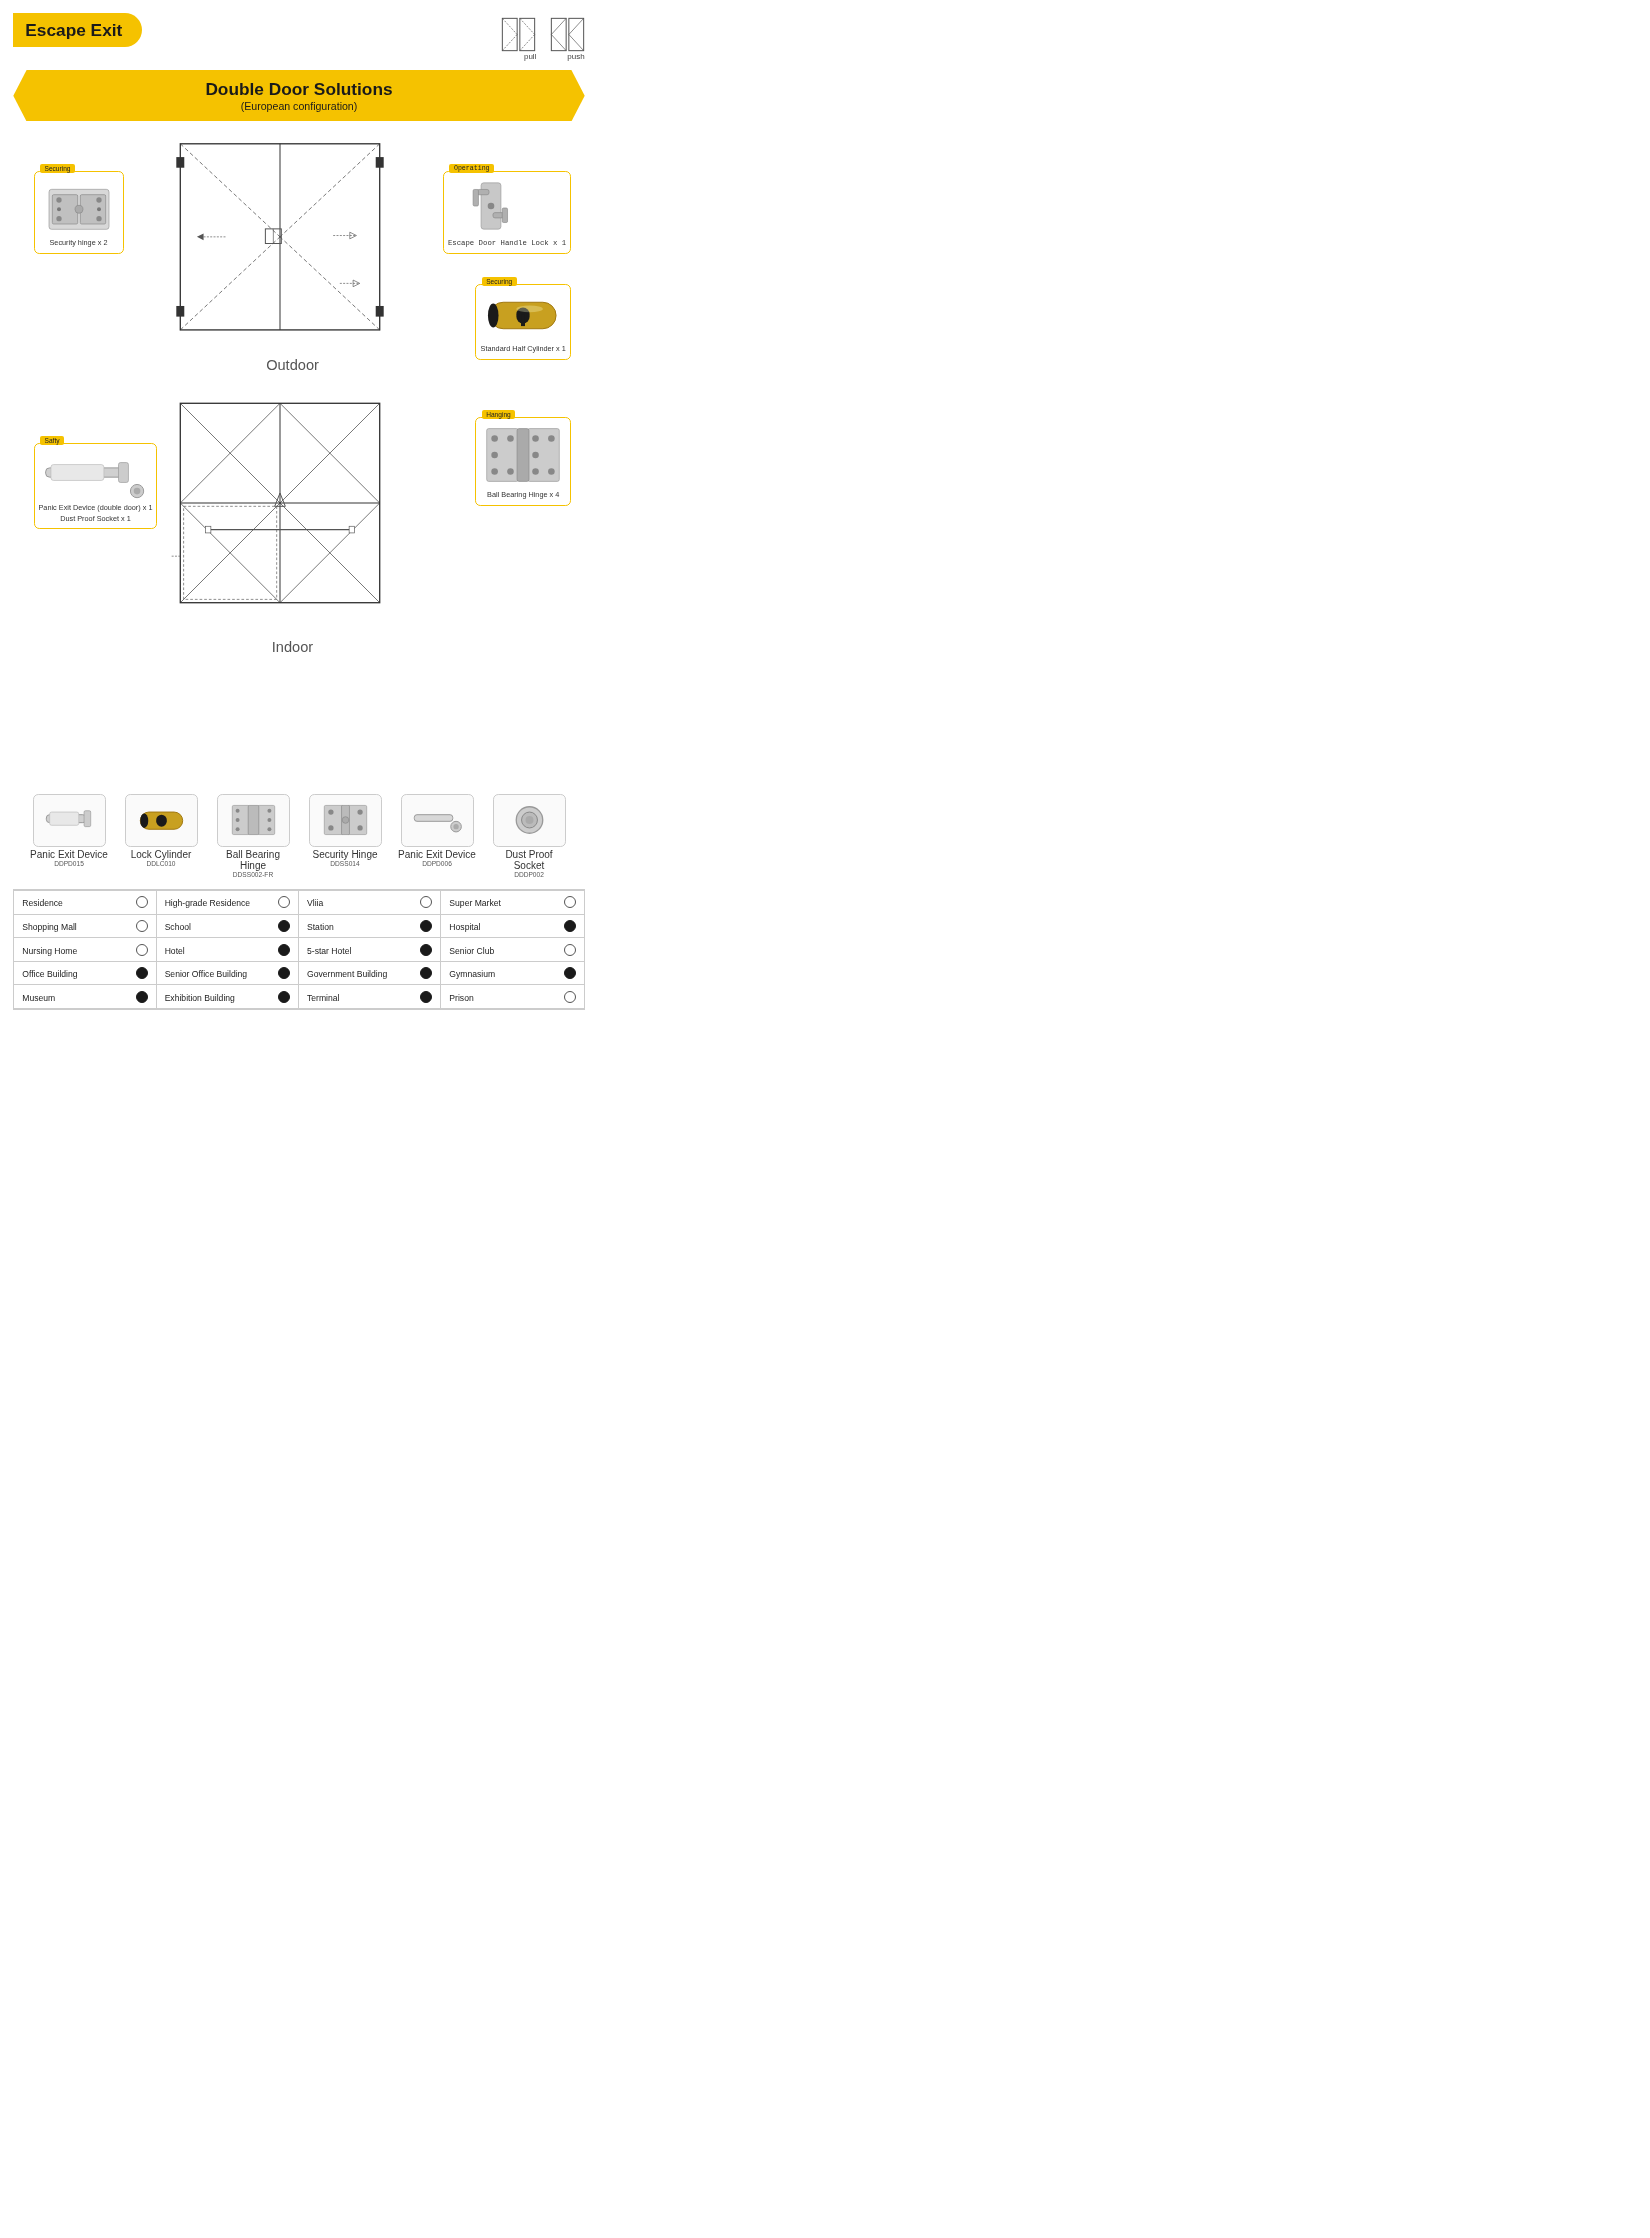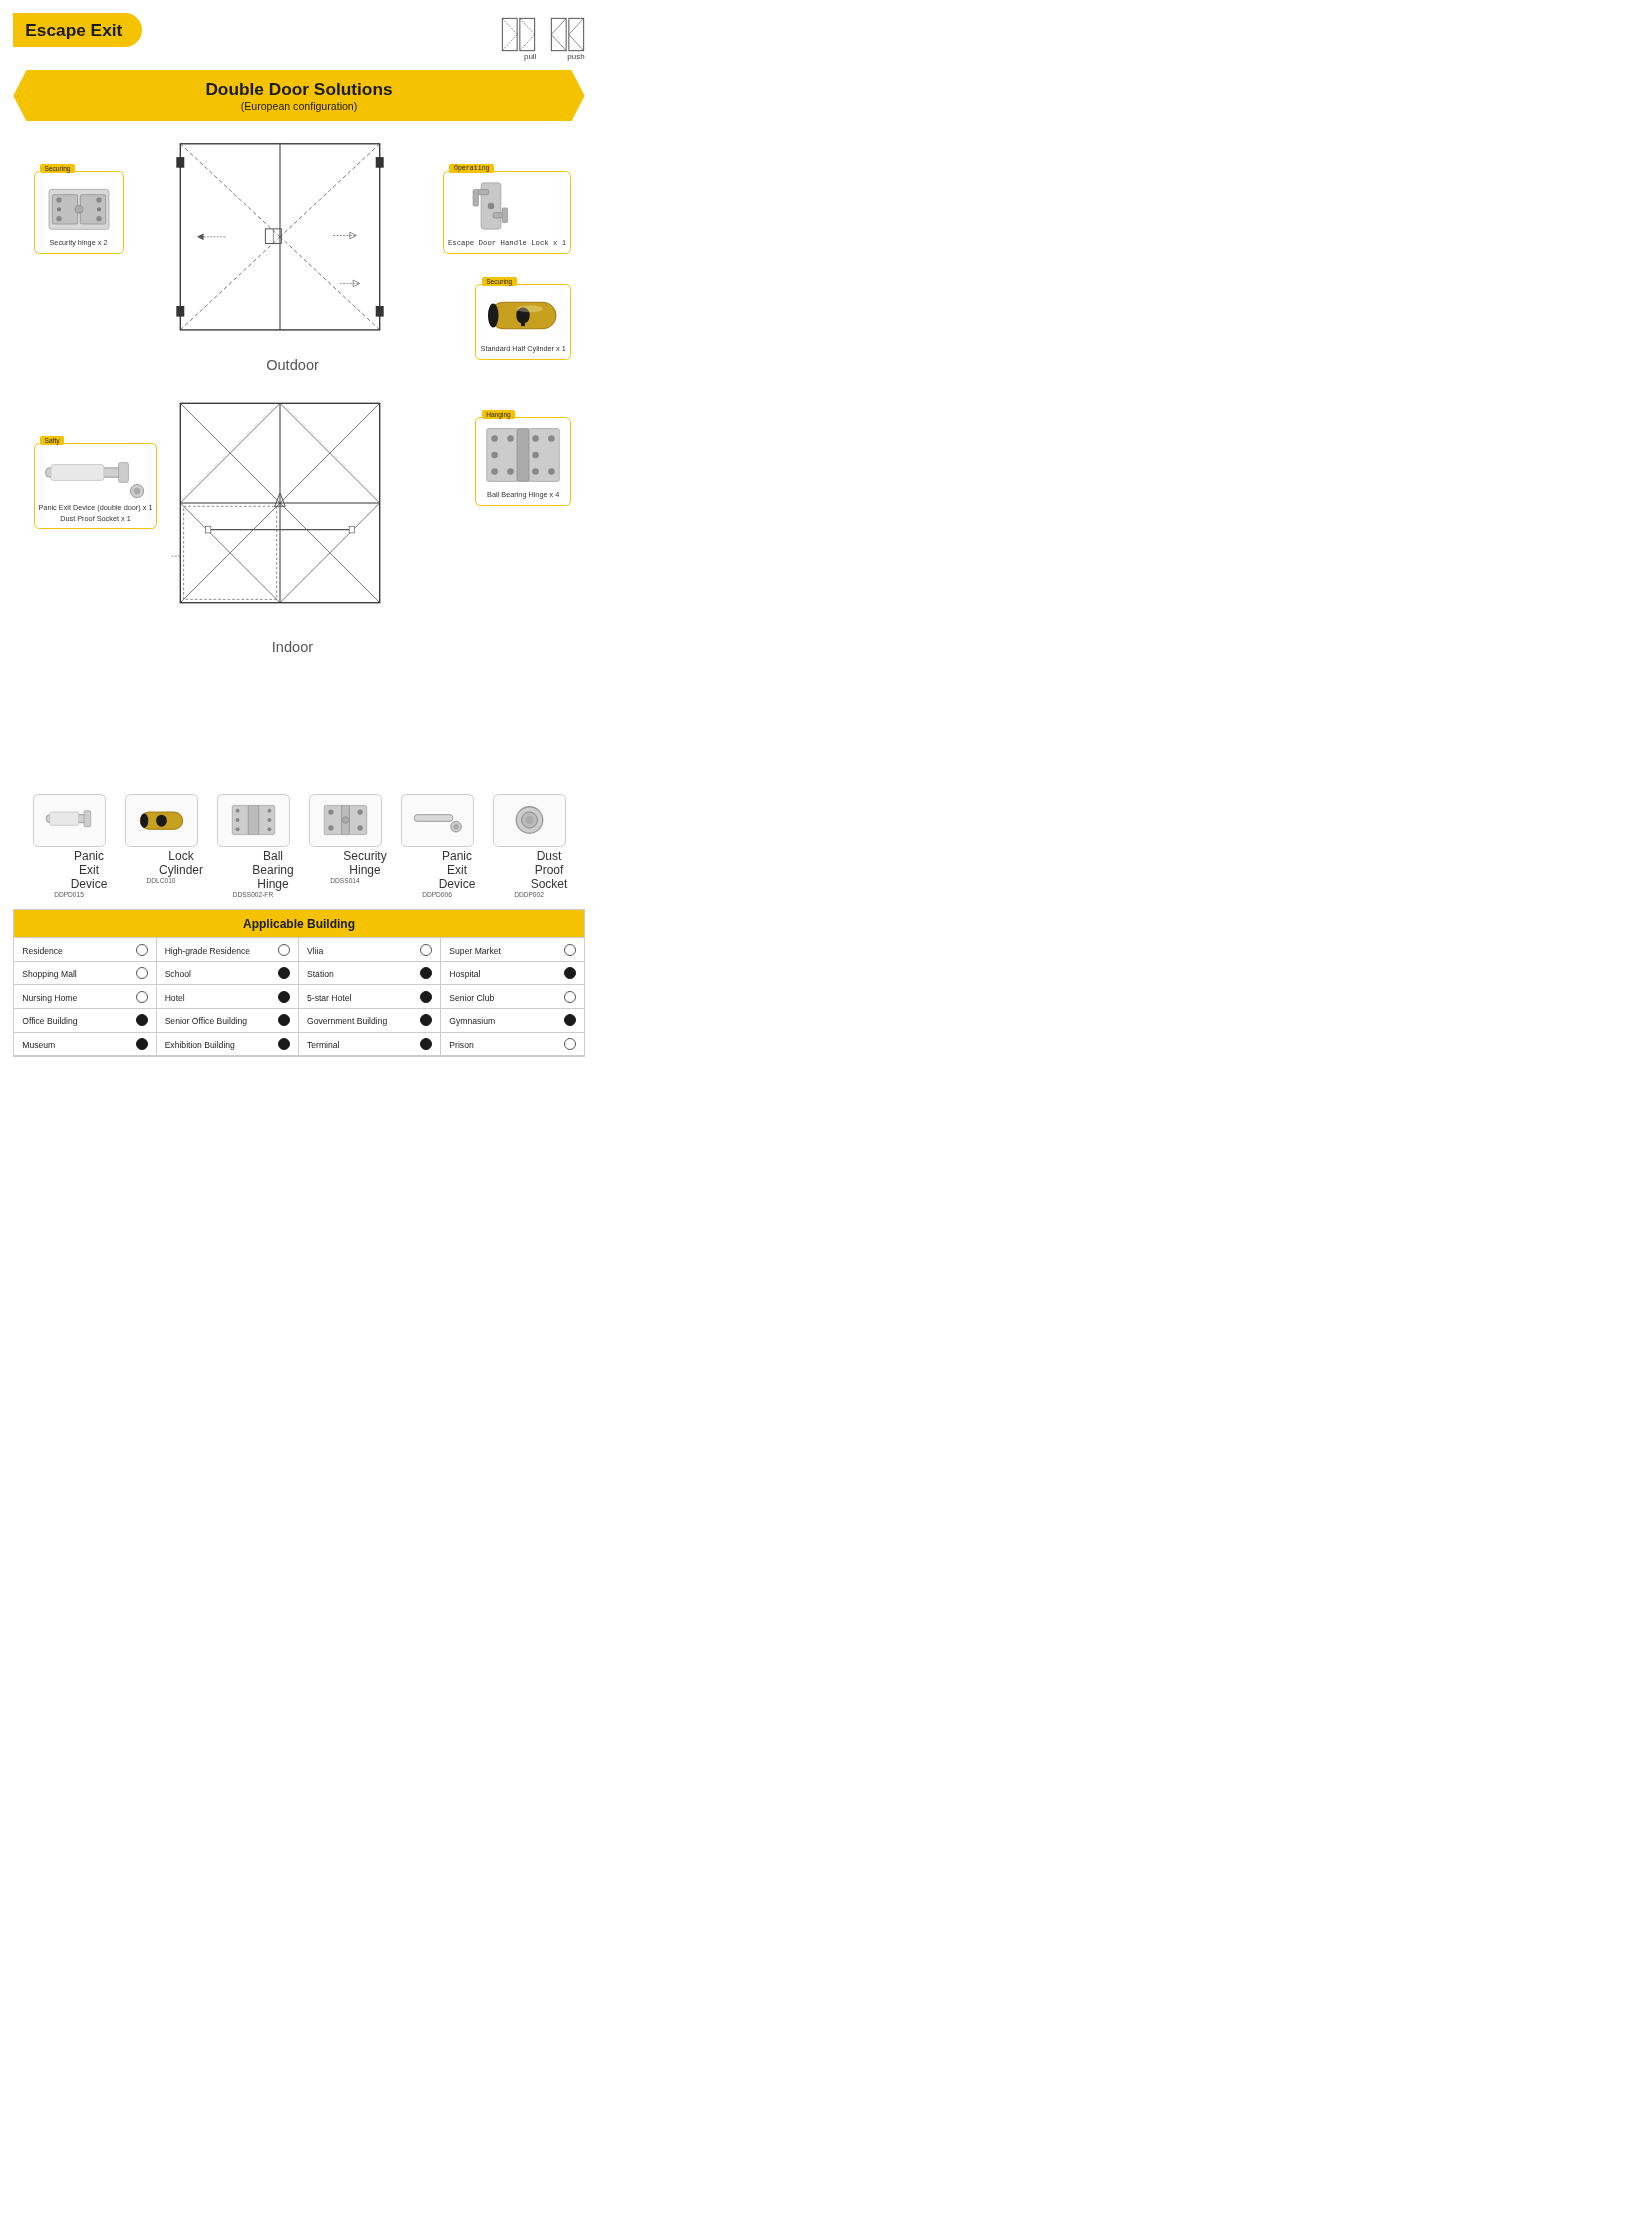--- a/index.html
+++ b/index.html
@@ -119,25 +119,24 @@
       border: 1px solid #ccc;
       border-radius: 5.3px;
       width: 73px;
       height: 53px;
       display: flex;
       align-items: center;
       justify-content: center;
       background: #fafafa;
     }
     .product-name {
-      font-size: 12px;
+      font-size: 10px;
       text-align: center;
       margin-top: 2.7px;
       color: #333;
-      margin-left: 40px;
     }
     .product-code {
       font-size: 6.6px;
       text-align: center;
       color: #555;
     }
 
     
     .app-building {
       margin-top: 10.6px;
@@ -462,21 +461,20 @@
         <circle cx="40" cy="30" r="6" fill="#aaa"></circle>
       </svg>
     </div>
     <div class="product-name">Dust Proof Socket</div>
     <div class="product-code">DDDP002</div>
   </div>
 
 </div>
 
 <div class="app-building">
-  <div class="app-building-header">Applicable Building</div>
   <div class="app-building-grid" id="ab-grid">
   <div class="ab-cell">
         <span>Residence</span>
         <div class="ab-circle empty"></div>
       </div>
       <div class="ab-cell">
         <span>High-grade Residence</span>
         <div class="ab-circle empty"></div>
       </div>
       <div class="ab-cell">

